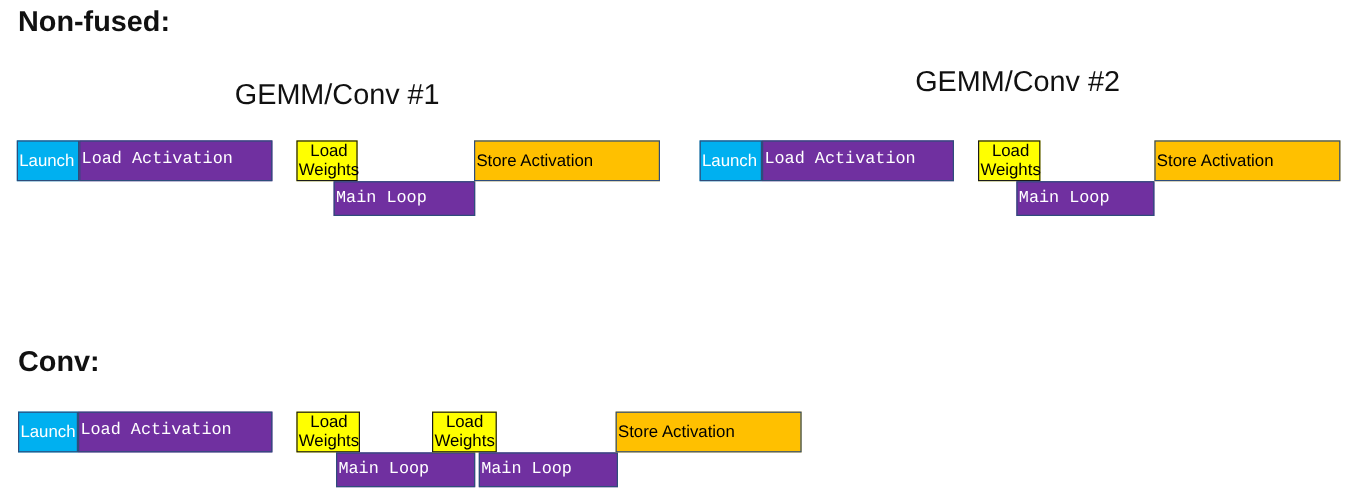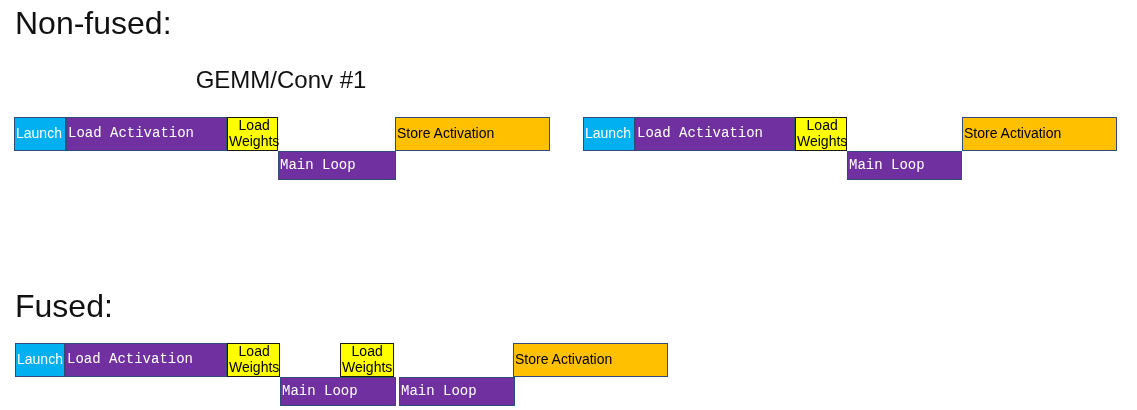--- a/index.html
+++ b/index.html
@@ -10,23 +10,24 @@
   }
   .canvas {
     position: relative;
     width: 1137px;
     height: 410px;
     background: #ffffff;
     overflow: hidden;
   }
   .section-label {
     position: absolute;
-    font-size: 32px;
+    font-size: 24px;
     color: #111111;
     white-space: nowrap;
+    font-weight: bold;
   }
   .group-title {
     position: absolute;
     font-size: 24px;
     color: #111111;
     white-space: nowrap;
     transform: translateX(-50%);
   }
   .box {
     position: absolute;
@@ -47,38 +48,40 @@
   .box.load {
     background: var(--load-fill, #7030A0);
     border: 1.5px solid var(--box-border, #2E4D7B);
     color: var(--text-light, #ffffff);
     font-family: Liberation Mono, monospace;
   }
   .box.weights {
     background: var(--weights-fill, #FFFF00);
     border: 1.6px solid var(--weights-border, #000000);
     color: var(--text-dark, #000000);
+    margin-left: 20px;
   }
   .box.store {
     background: var(--store-fill, #FFC000);
     border: 1.5px solid var(--box-border, #2E4D7B);
     color: var(--text-dark, #000000);
   }
 </style>
 </head>
 <body>
 
 <div class="canvas">
 
   <div class="section-label" style="left:15px; top:5px;">Non-fused:</div>
 
   <div class="group-title" style="left:281px; top:55px;margin-top:11px;">GEMM/Conv #1</div>
 
+  <div class="group-title" style="left:848px; top:55px;">GEMM/Conv #2</div>
 
-  <div class="section-label" style="left:15px; top:288px;">Fused:</div>
+  <div class="section-label" style="left:15px; top:288px;">Conv:</div>
 
   <div id="boxes-layer">
       <div class="box launch" style="left: 14px; top: 117px; width: 52px; height: 34px;">
         <span>Launch</span>
       </div>
       <div class="box load" style="left: 66px; top: 117px; width: 161px; height: 34px;">
         <span>Load Activation</span>
       </div>
       <div class="box weights" style="left: 227px; top: 117px; width: 51px; height: 34px;">
         <span>Load Weights</span>

